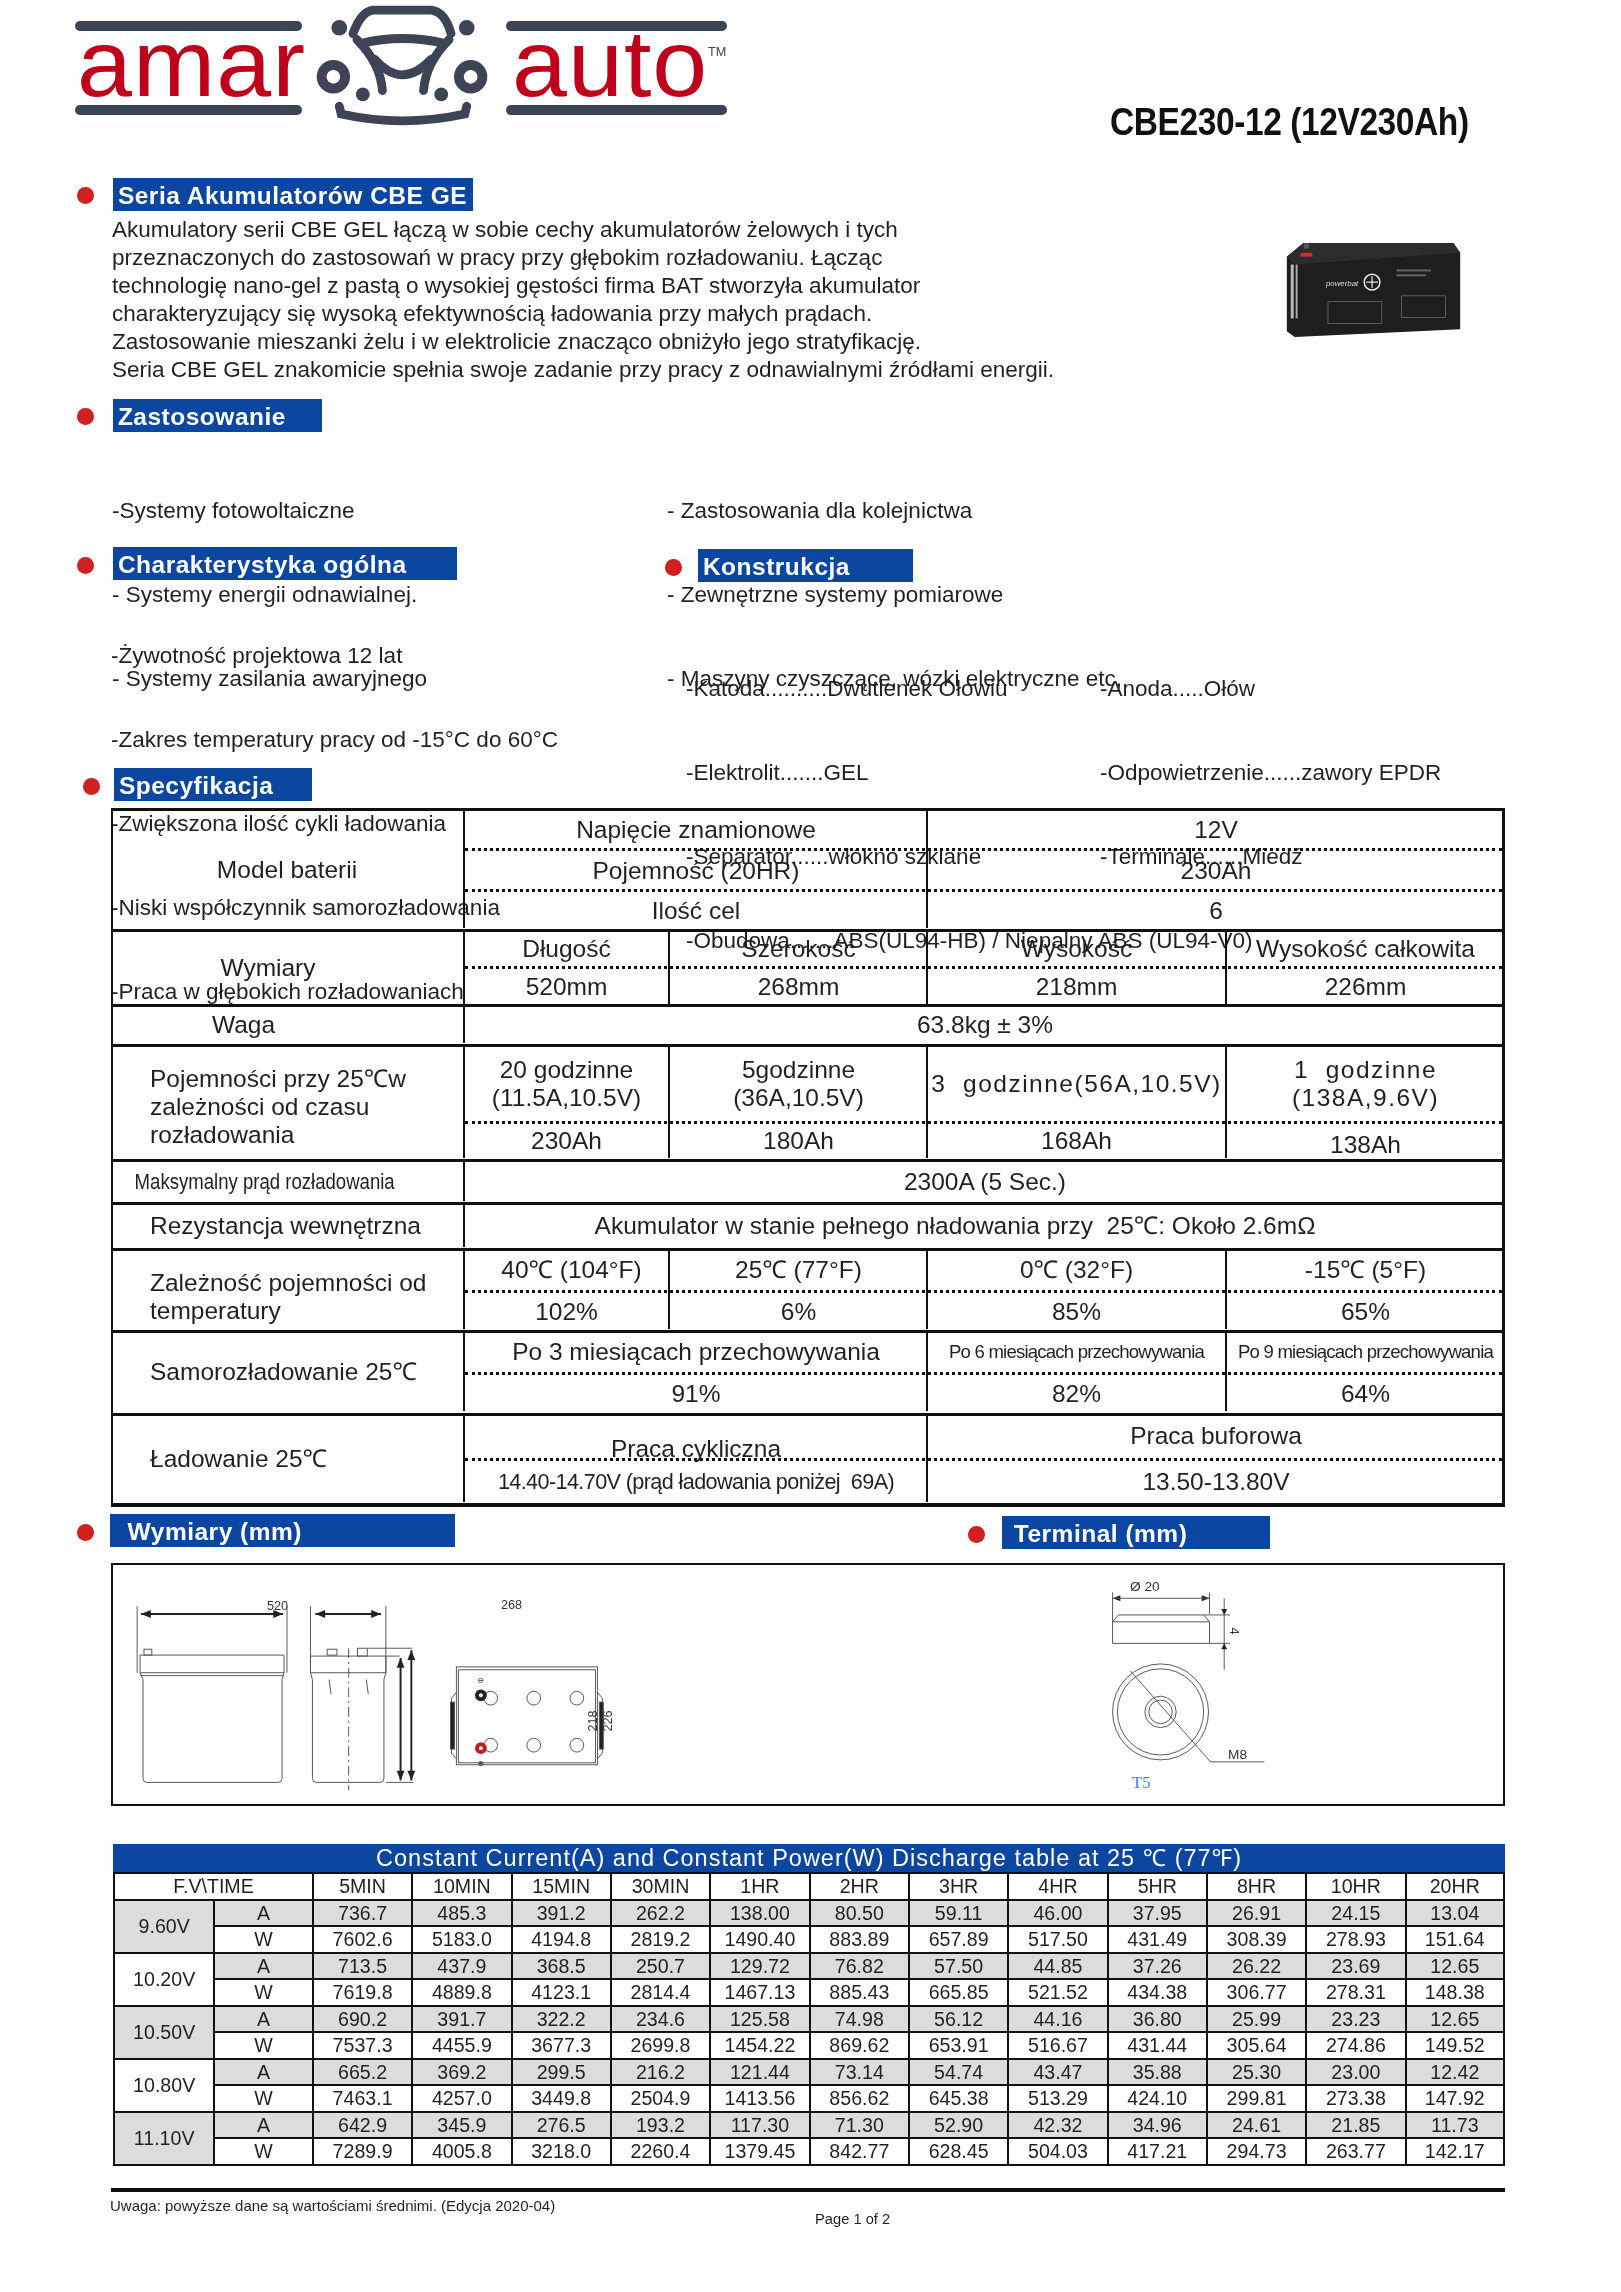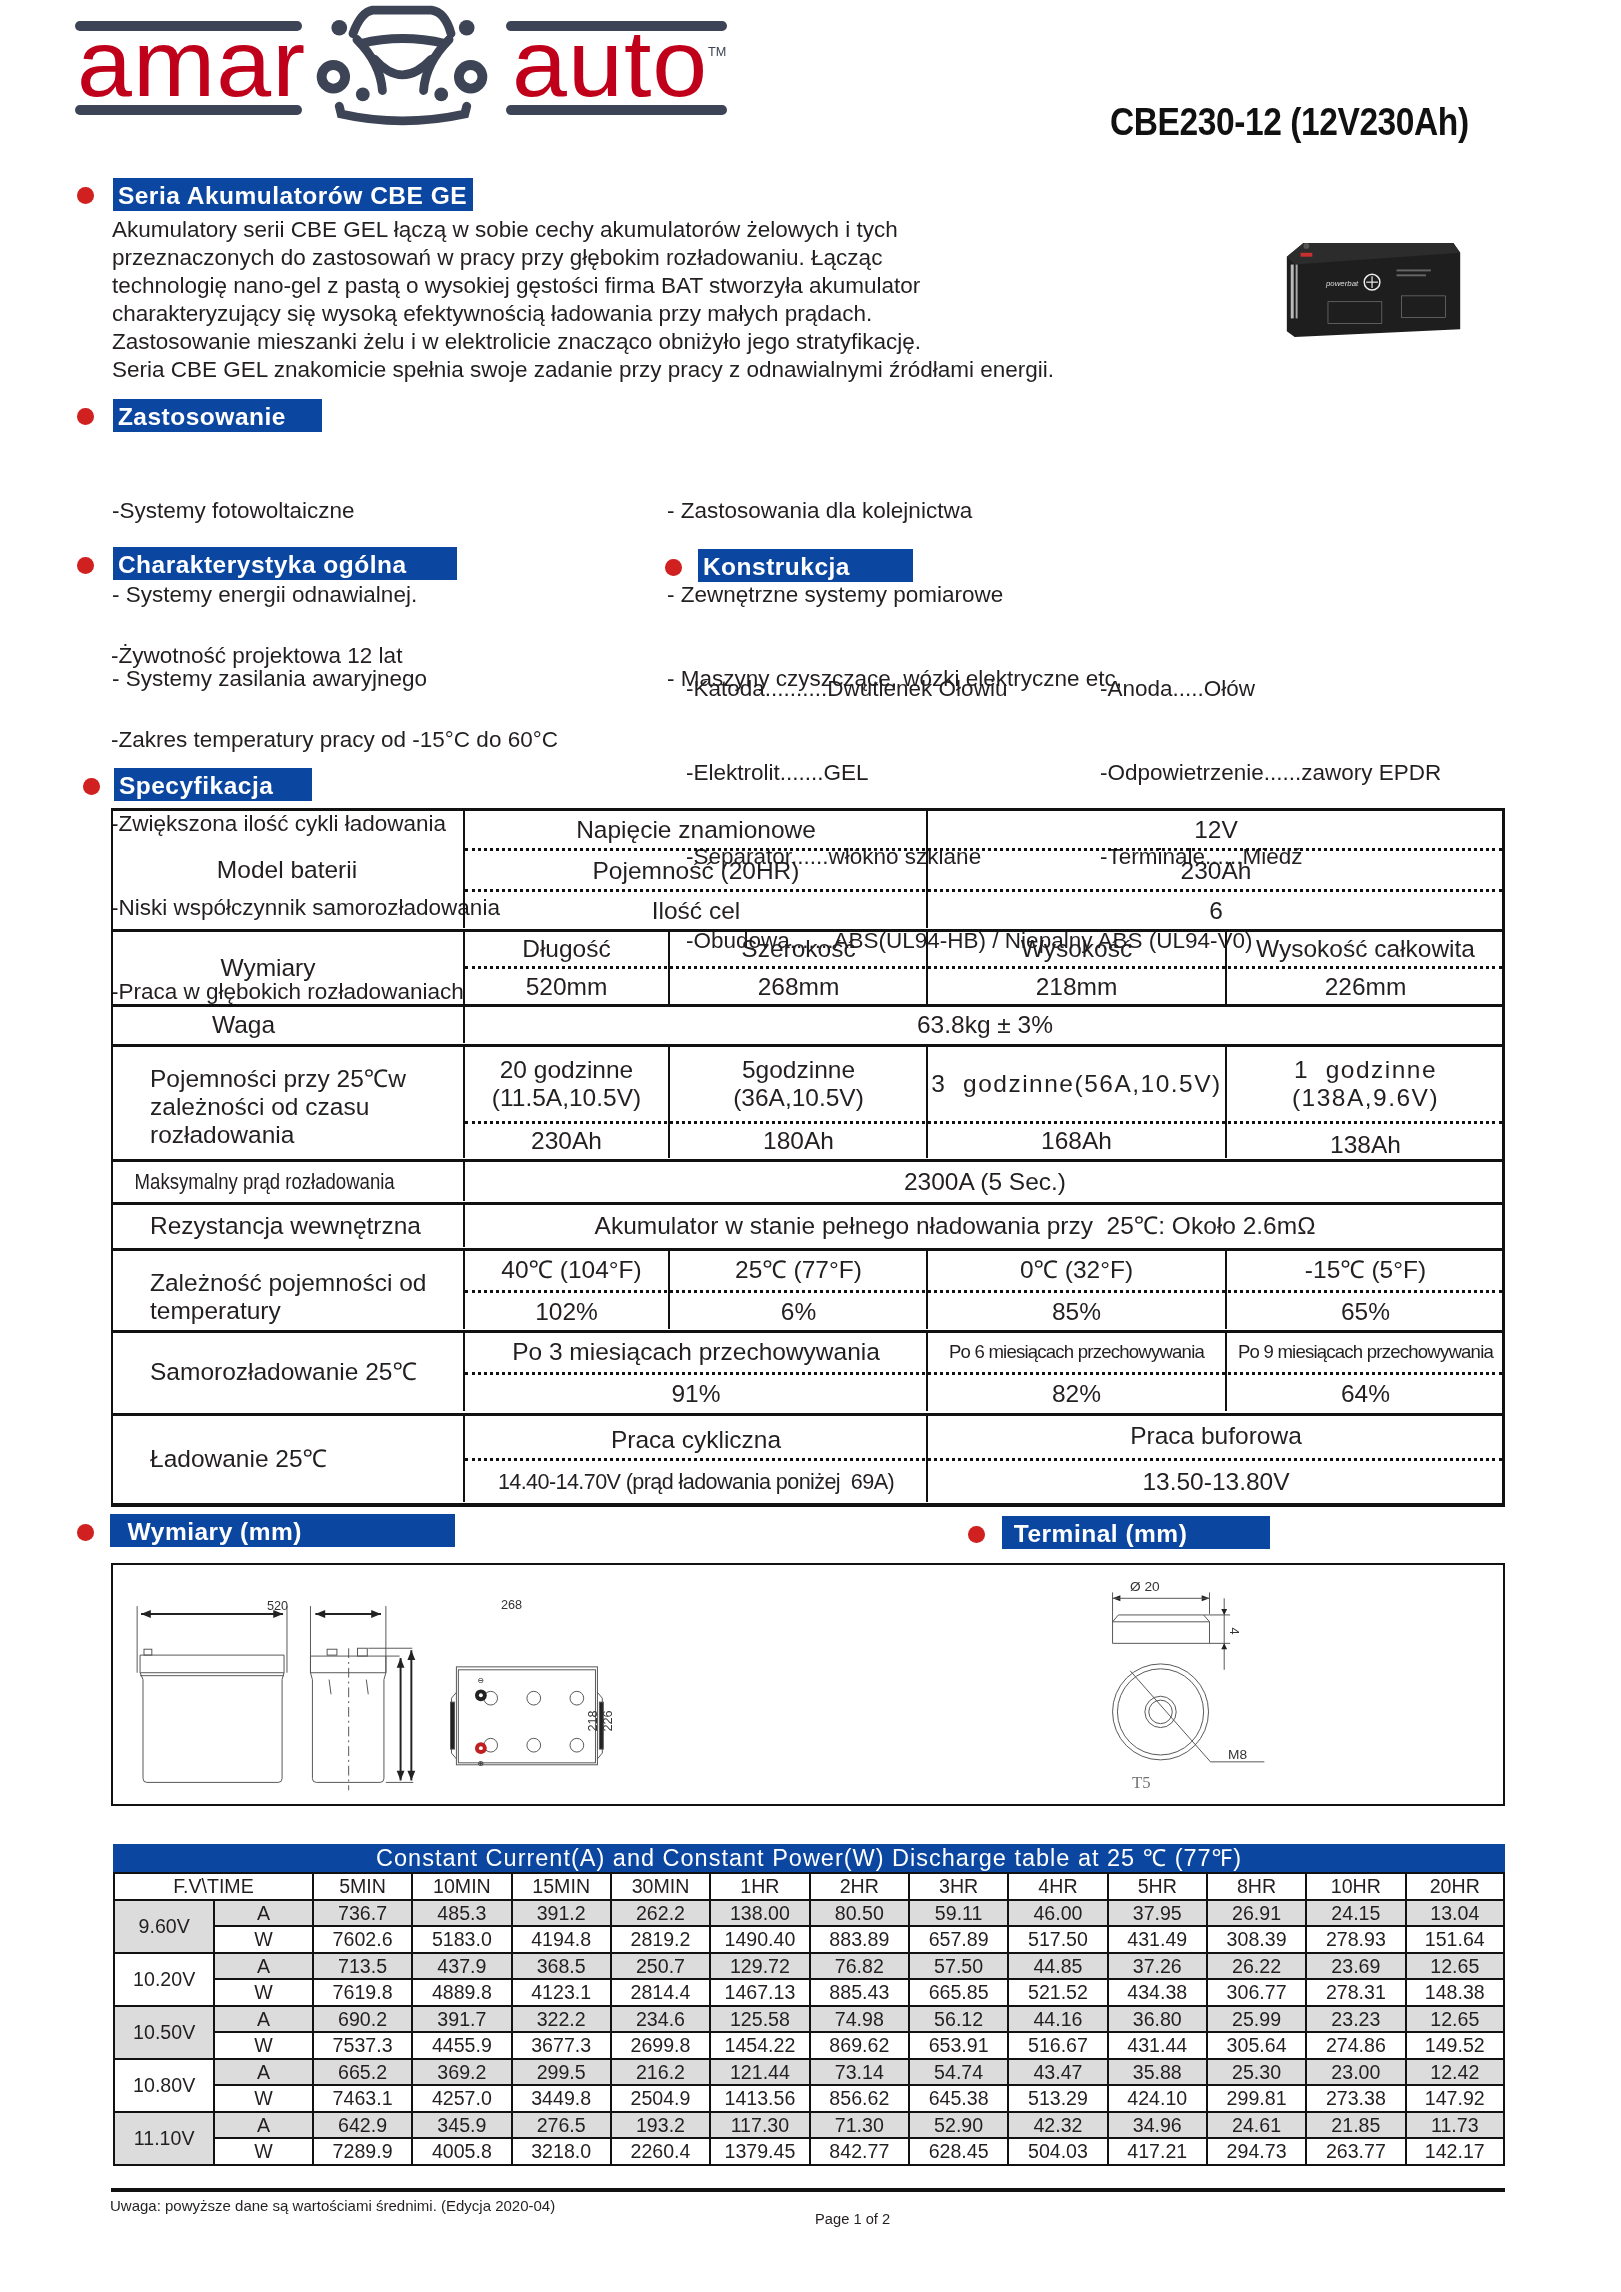--- a/index.html
+++ b/index.html
@@ -273,21 +273,21 @@
     <div class="dash" style="left:354px;top:39px;width:1037px;"></div>
     <div class="cell" style="left:354px;top:43px;width:462px;height:35px;">91%</div>
     <div class="cell" style="left:817px;top:43px;width:297px;height:35px;">82%</div>
     <div class="cell" style="left:1116px;top:43px;width:277px;height:35px;">64%</div>
   </div>
 
   <div class="spec-row" style="top:605px;height:90px;">
     <div class="cell" style="left:39px;top:0;width:312px;height:86px;justify-content:flex-start;">Ładowanie 25℃</div>
     <div class="vline" style="left:352px;top:0;height:86px;"></div>
     <div class="vline" style="left:815px;top:0;height:86px;"></div>
-    <div class="cell" style="left:354px;top:4px;width:462px;height:39px;">Praca cykliczna</div>
+    <div class="cell" style="left:354px;top:13px;width:462px;height:39px;">Praca cykliczna</div>
     <div class="cell" style="left:817px;top:0;width:576px;height:39px;">Praca buforowa</div>
     <div class="dash" style="left:354px;top:42px;width:1037px;"></div>
     <div class="cell" style="left:354px;top:46px;width:462px;height:39px;font-size:21.6px;white-space:pre;letter-spacing:-0.6px;">14.40-14.70V (prąd ładowania poniżej  69A)</div>
     <div class="cell" style="left:817px;top:46px;width:576px;height:39px;">13.50-13.80V</div>
   </div>
 </div>
 
 <div class="abs bullet" style="left:77px;top:1524px;"></div>
 <div class="abs sec-h" style="left:110px;top:1514px;width:345px;padding-left:17.6px;">Wymiary (mm)</div>
 <div class="abs bullet" style="left:968px;top:1526px;"></div>
@@ -373,21 +373,21 @@
     <text x="375" y="120" font-size="8" text-anchor="middle" fill="#222" font-family="Liberation Sans, sans-serif">⊖</text>
     <text x="375" y="205" font-size="8" text-anchor="middle" fill="#222" font-family="Liberation Sans, sans-serif">⊕</text>
   </svg>
   <div class="abs dim-label" style="left:154px;top:34px;">520</div>
   <div class="abs dim-label" style="left:388px;top:33px;">268</div>
   <div class="abs dim-label" style="left:469px;top:149px;transform:rotate(-90deg);">218</div>
   <div class="abs dim-label" style="left:484px;top:149px;transform:rotate(-90deg);">226</div>
   <div class="abs dim-label" style="left:1017px;top:13.7px;font-size:13.7px;">Ø 20</div>
   <div class="abs dim-label" style="left:1117px;top:59px;transform:rotate(90deg);">4</div>
   <div class="abs dim-label" style="left:1115px;top:182px;font-size:13.7px;">M8</div>
-  <div class="abs" style="left:1019px;top:208px;font-family:'Liberation Serif', serif;font-size:16.7px;color:#737373;">T5</div>
+  <div class="abs" style="left:1019px;top:208px;font-family:'Liberation Serif', serif;font-size:16.7px;color:#3b82f6;">T5</div>
 </div>
 
 <div class="abs dt">
   <div class="dt-band">Constant Current(A) and Constant Power(W) Discharge table at 25 ℃ (77℉)</div>
   <table class="dt-grid">
     <colgroup>
       <col style="width:101px">
         <col style="width:100px">
       <col style="width:100px">
         <col style="width:100px">

